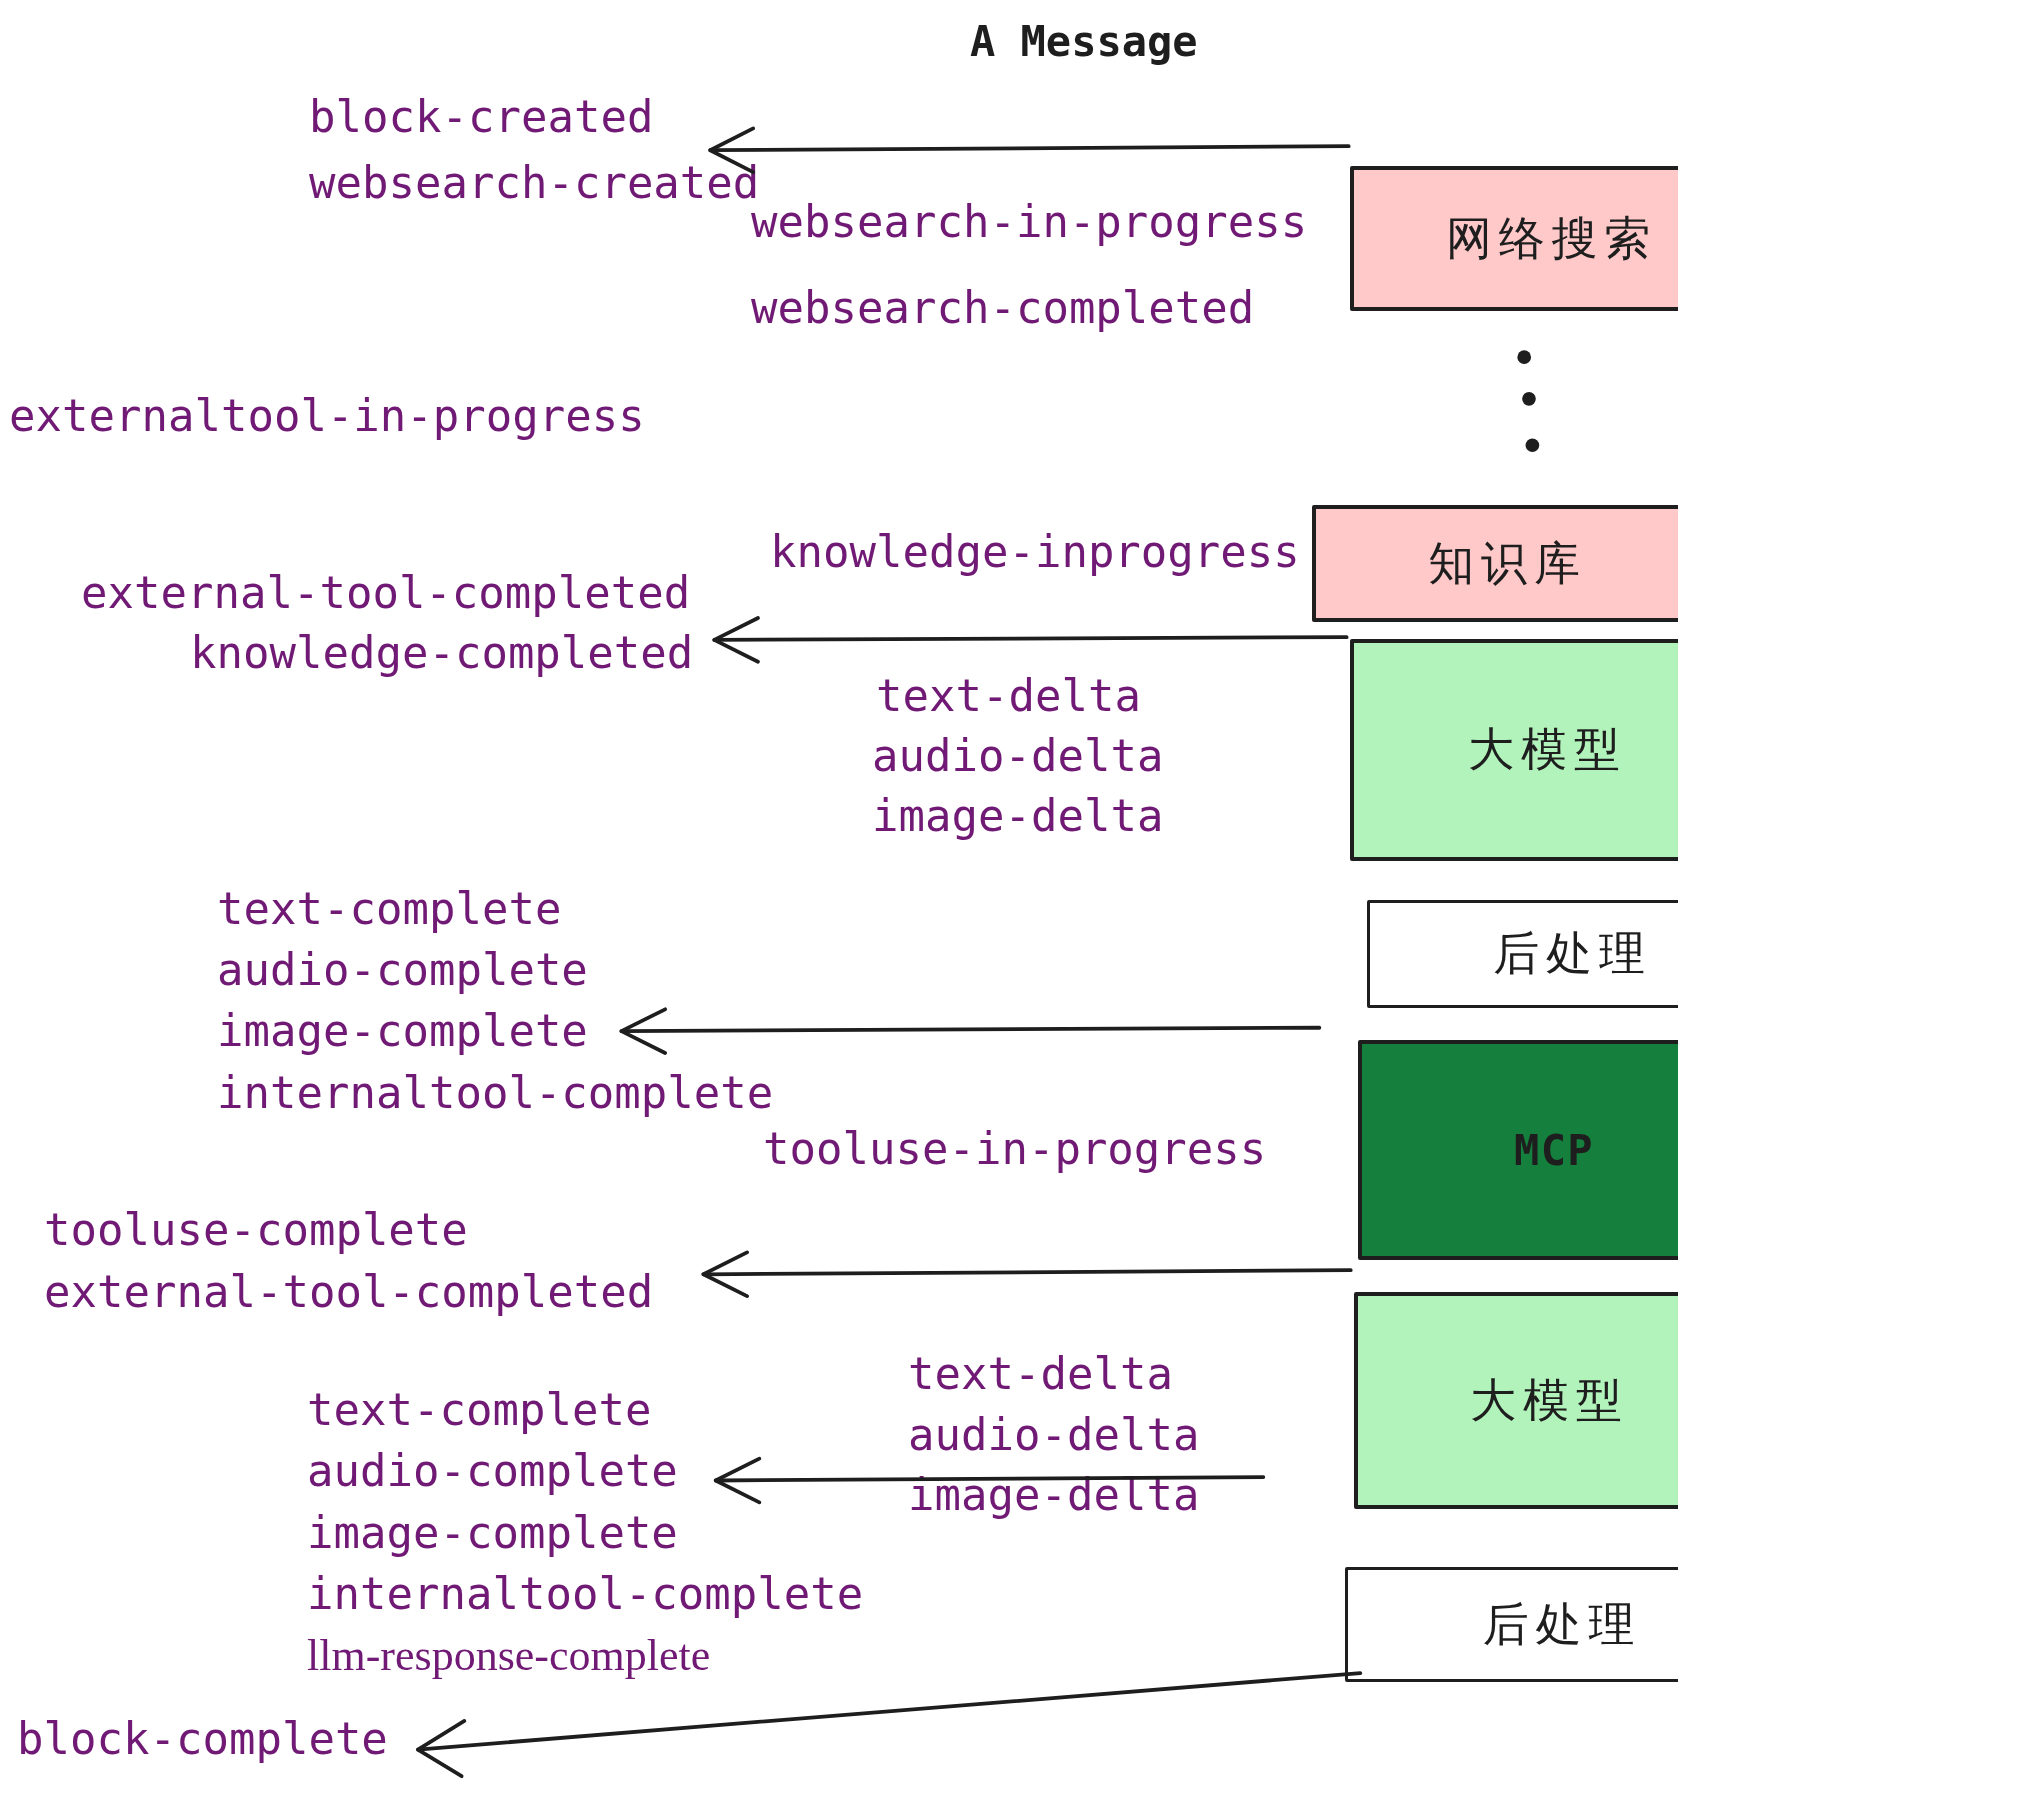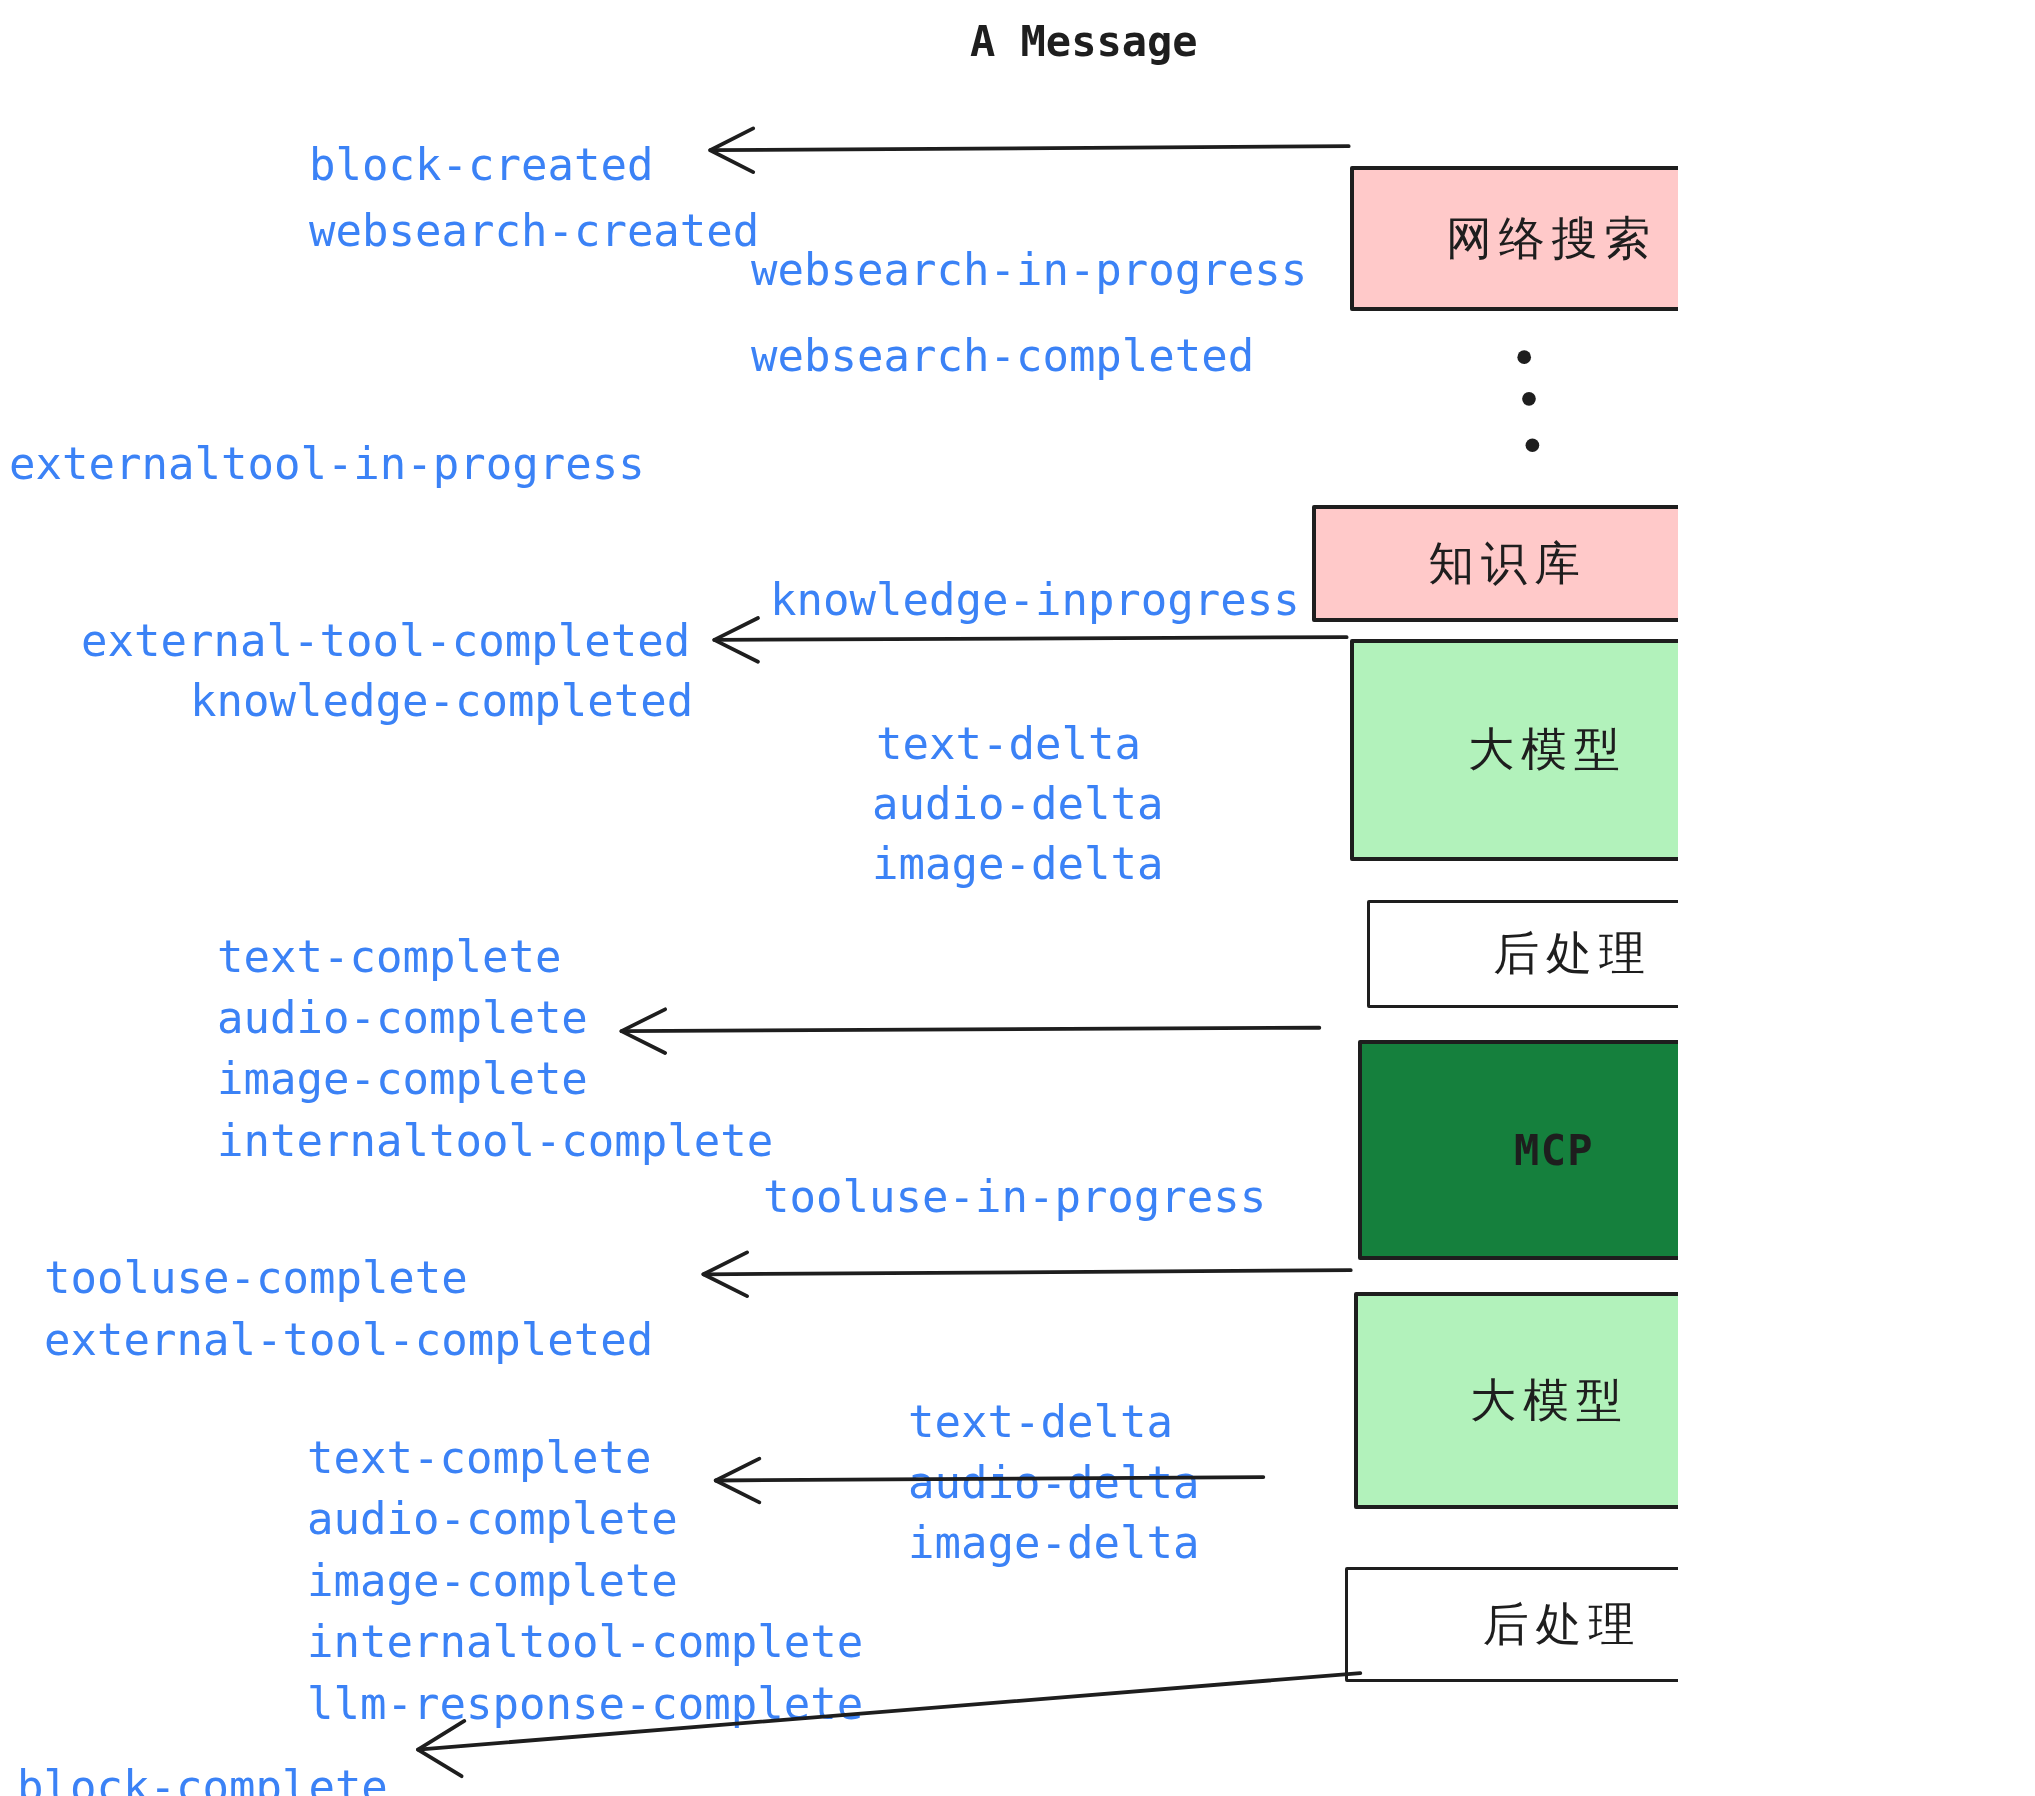--- a/index.html
+++ b/index.html
@@ -12,21 +12,21 @@
     color:#1e1e1e;
   }
   .title{
     position:absolute;
     font:bold 42px/1.1 "DejaVu Sans Mono","Liberation Mono",monospace;
     color:#1e1e1e;white-space:nowrap;
   }
   .ev{
     position:absolute;
     font:44px/1.15 "DejaVu Sans Mono","Liberation Mono",monospace;
-    color:#3b82f6;white-space:nowrap;margin-top:48px;
+    color:#701a75;white-space:nowrap;
   }
   .box{
     position:absolute;
     box-sizing:border-box;
     border:4.1px solid #1e1e1e;
     border-radius:2px;
     display:flex;align-items:center;justify-content:center;
     background:#ffffff;
     font-family:"DejaVu Sans","Liberation Sans",sans-serif;
     font-size:46px;color:#1e1e1e;letter-spacing:6.8px;
@@ -72,21 +72,21 @@
   <div class="ev" style="left:44px;top:1267px;">external-tool-completed</div>
 
   <div class="ev" style="left:908px;top:1349px;">text-delta</div>
   <div class="ev" style="left:908px;top:1410px;">audio-delta</div>
   <div class="ev" style="left:908px;top:1470px;">image-delta</div>
 
   <div class="ev" style="left:307px;top:1385px;">text-complete</div>
   <div class="ev" style="left:307px;top:1446px;">audio-complete</div>
   <div class="ev" style="left:307px;top:1508px;">image-complete</div>
   <div class="ev" style="left:307px;top:1569px;">internaltool-complete</div>
-  <div class="ev" style="left:307px;top:1631px;">llm-response-complete</div>
+  <div class="ev" style="left:307px;top:1631px;font-family:Liberation Serif, serif;">llm-response-complete</div>
 
   <div class="ev" style="left:17px;top:1714px;">block-complete</div>
 
   <div class="box" style="left: 1350px; top: 166px; width: 391px; height: 145px; background: rgb(255, 201, 201); padding-left: 12px;">
     <span>网络搜索</span>
   </div>
   <div class="box" style="left: 1312px; top: 505px; width: 391px; height: 117px; background: rgb(255, 201, 201);">
     <span>知识库</span>
   </div>
   <div class="box" style="left: 1350px; top: 639px; width: 395px; height: 222px; background: rgb(178, 242, 187);">

